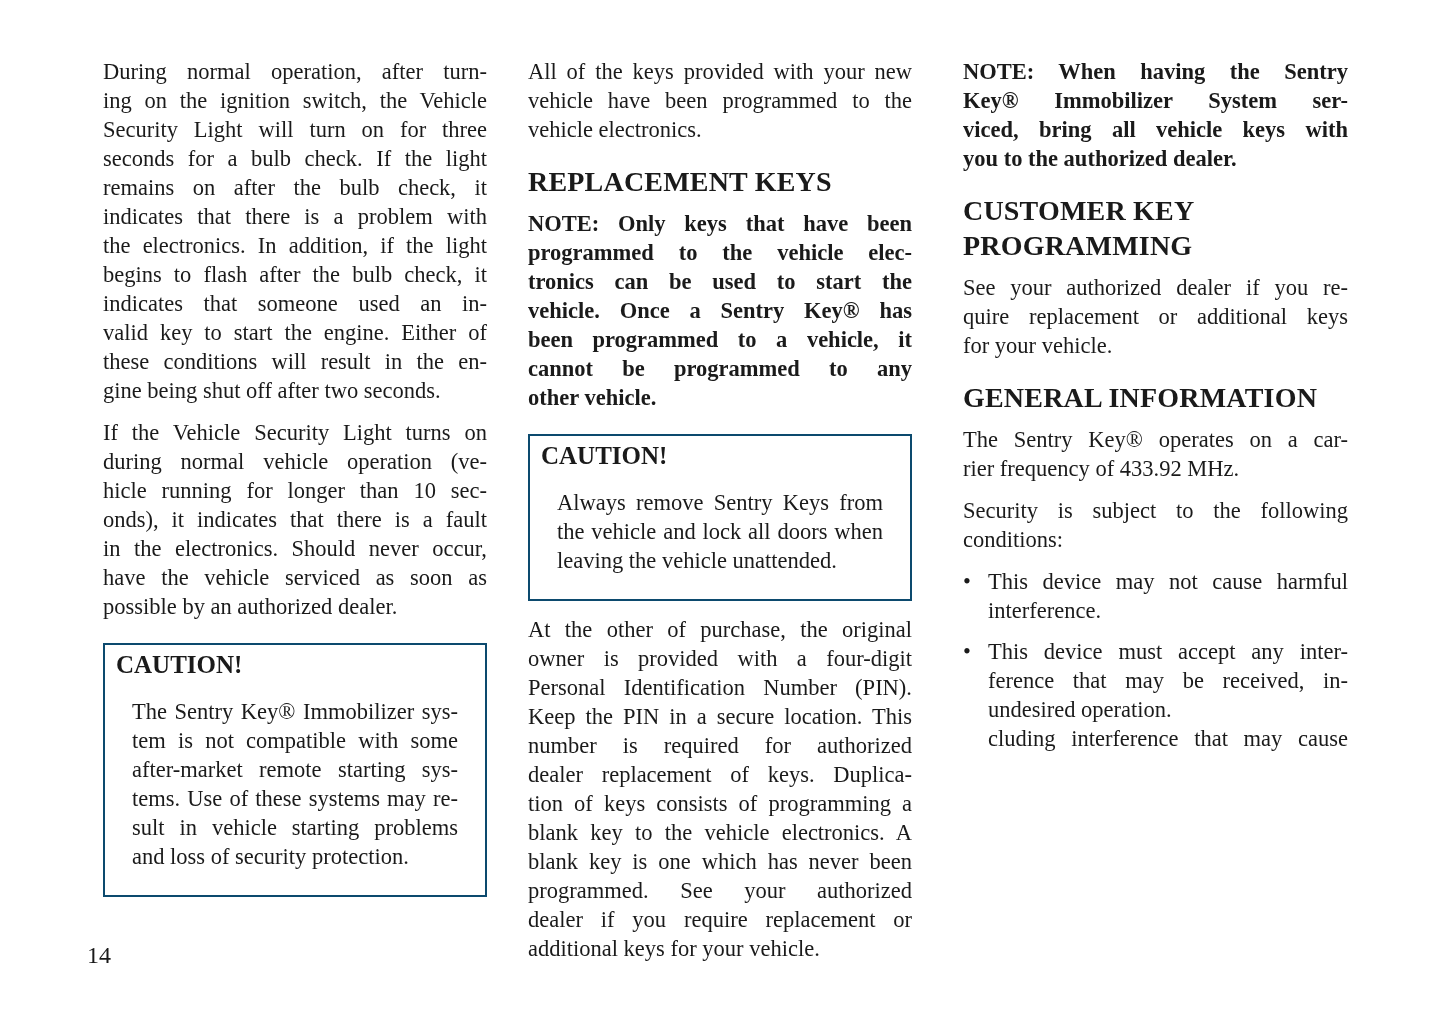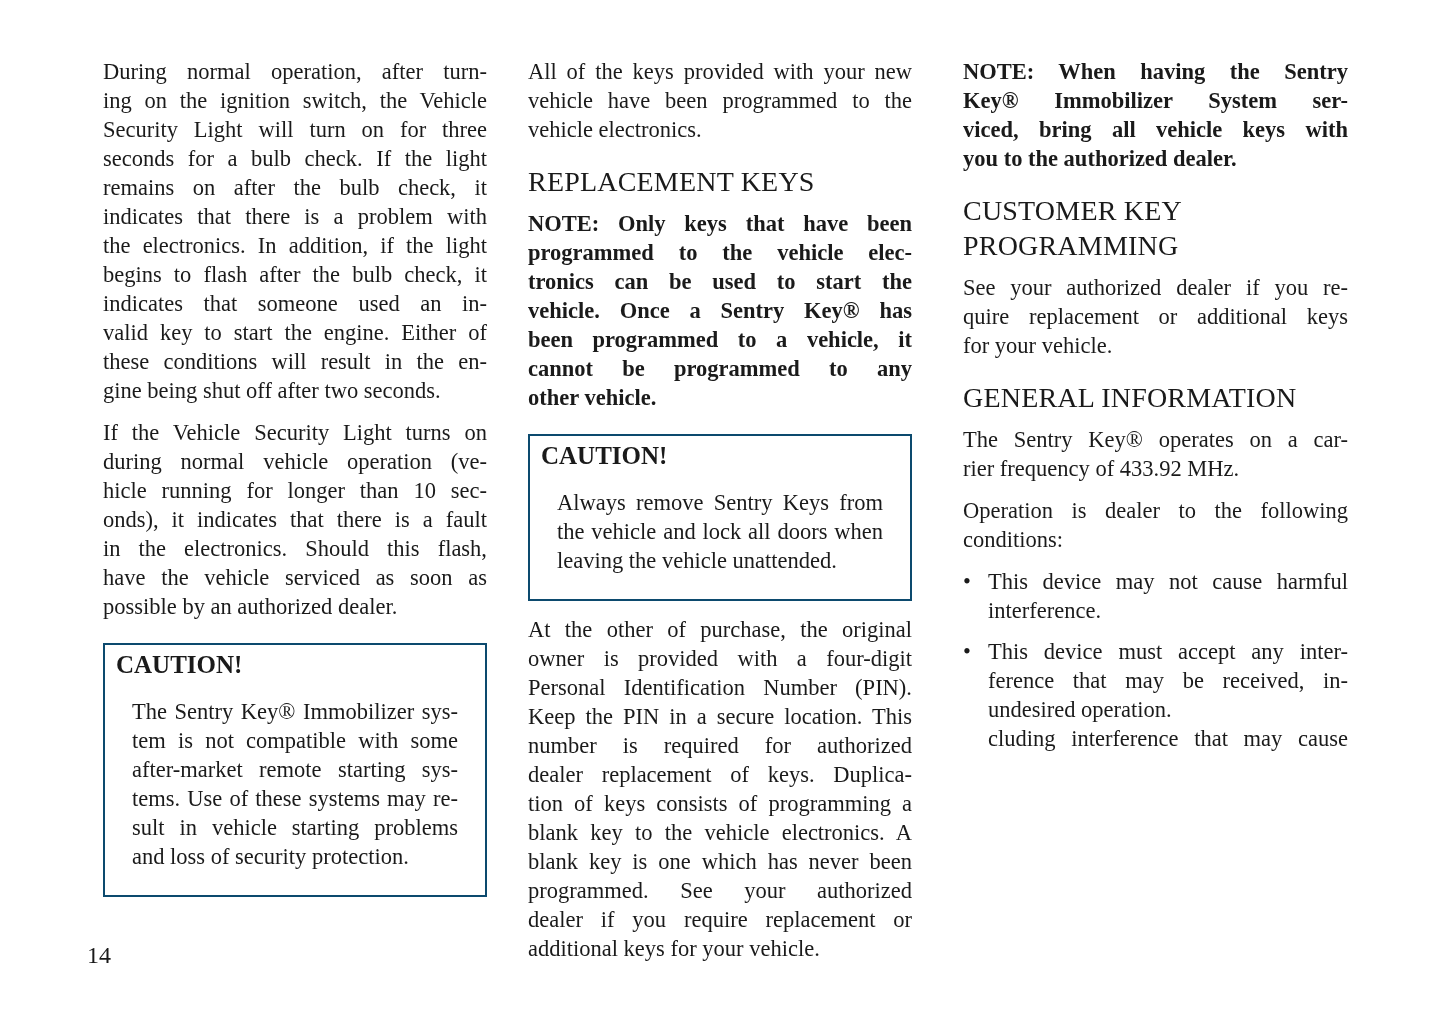--- a/index.html
+++ b/index.html
@@ -6,21 +6,21 @@
   body { width:1445px; height:1026px; position:relative; overflow:hidden;
          font-family:"Liberation Serif","DejaVu Serif",serif; color:#1a1a1a; }
   .col { position:absolute; top:57px; }
   .c1 { left:103px; width:384px; }
   .c2 { left:528px; width:384px; }
   .c3 { left:963px; width:385px; }
   .para { margin:0 0 13px 0; font-size:22.5px; line-height:29px; }
   .line { display:block; text-align:justify; text-align-last:justify; white-space:nowrap; height:29px; overflow:visible; }
   .line.last { text-align-last:left; }
   .bold { font-weight:bold; }
-  h2.heading { margin:20px 0 10px 0; font-size:28px; line-height:35px; font-weight:normal; letter-spacing:0.2px; }
+  h2.heading { margin:20px 0 10px 0; font-size:28px; line-height:35px; font-weight:bold; letter-spacing:0.2px; }
   .caution { border:2px solid #0c4a6e; padding:4px 11px 8px 11px; margin:14px 0 14px 0; }
   .caution-title { font-size:25px; line-height:32px; font-weight:bold; margin:0; }
   .caution .para { margin:16px; }
   ul.bullets { list-style:none; margin:0; padding:0; }
   ul.bullets li { position:relative; padding-left:25px; margin:0 0 12px 0; font-size:22.5px; line-height:29px; }
   ul.bullets li .bullet { position:absolute; left:0; top:0; }
   .page-number { position:absolute; left:87px; top:940px; font-size:24px; line-height:30px; }
 </style>
 </head>
 <body>
@@ -38,21 +38,21 @@
     <span class="line">indicates that someone used an in-</span>
     <span class="line">valid key to start the engine. Either of</span>
     <span class="line">these conditions will result in the en-</span>
     <span class="line last">gine being shut off after two seconds.</span>
   </p>
   <p class="para">
     <span class="line">If the Vehicle Security Light turns on</span>
     <span class="line">during normal vehicle operation (ve-</span>
     <span class="line">hicle running for longer than 10 sec-</span>
     <span class="line">onds), it indicates that there is a fault</span>
-    <span class="line">in the electronics. Should this flash,</span>
+    <span class="line">in the electronics. Should never occur,</span>
     <span class="line">have the vehicle serviced as soon as</span>
     <span class="line last">possible by an authorized dealer.</span>
   </p>
   <div class="caution" style="margin-top:22px;">
     <div class="caution-title">CAUTION!</div>
     <p class="para">
       <span class="line">The Sentry Key® Immobilizer sys-</span>
       <span class="line">tem is not compatible with some</span>
       <span class="line">after-market remote starting sys-</span>
       <span class="line">tems. Use of these systems may re-</span>
@@ -117,21 +117,21 @@
     <span class="line">See your authorized dealer if you re-</span>
     <span class="line">quire replacement or additional keys</span>
     <span class="line last">for your vehicle.</span>
   </p>
   <h2 class="heading">GENERAL INFORMATION</h2>
   <p class="para">
     <span class="line">The Sentry Key® operates on a car-</span>
     <span class="line last">rier frequency of 433.92 MHz.</span>
   </p>
   <p class="para">
-    <span class="line">Operation is dealer to the following</span>
+    <span class="line">Security is subject to the following</span>
     <span class="line last">conditions:</span>
   </p>
   <ul class="bullets">
     <li>
       <span class="bullet">•</span>
       <span class="line">This device may not cause harmful</span>
       <span class="line last">interference.</span>
     </li>
     <li>
       <span class="bullet">•</span>

